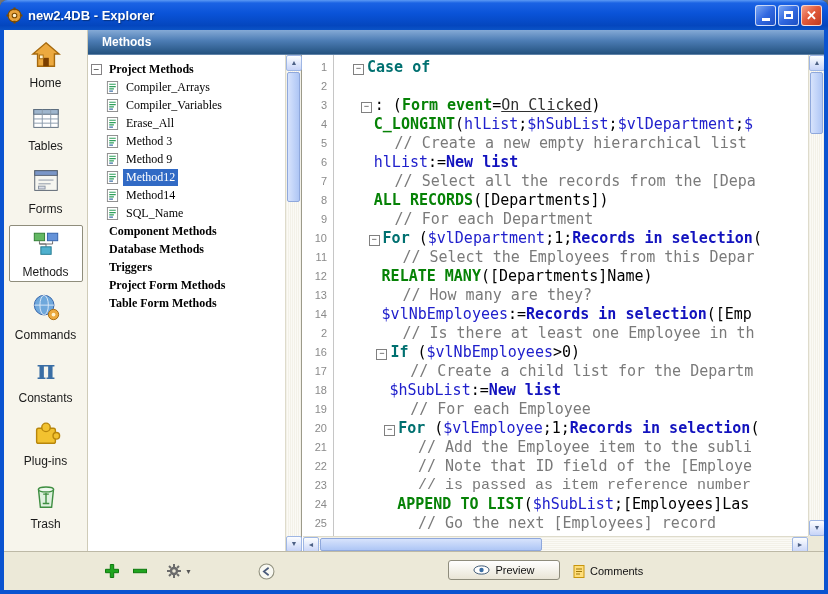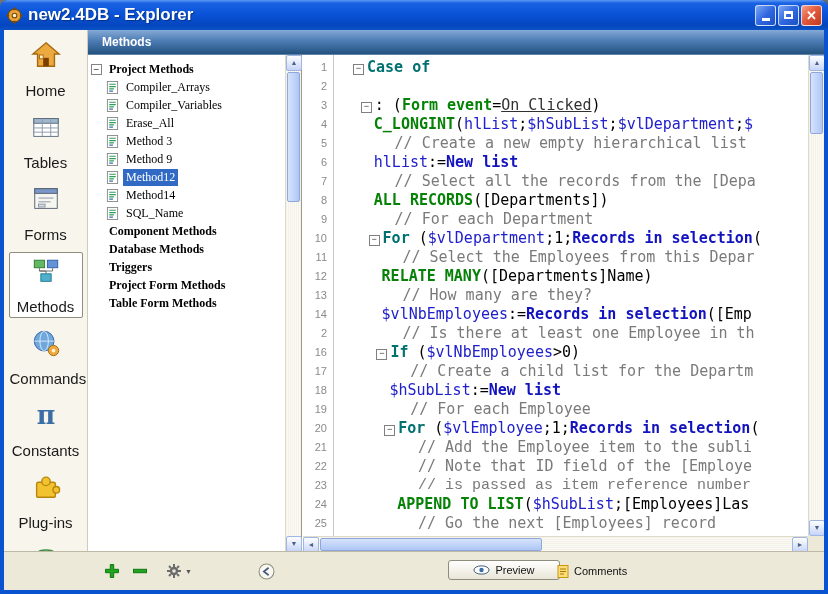--- a/index.html
+++ b/index.html
@@ -3,38 +3,38 @@
 <meta charset="utf-8">
 <style>
   html,body{margin:0;padding:0;background:#777;font-family:"Liberation Sans",sans-serif;}
   .window{position:relative;width:828px;height:594px;background:#0A53D0;border-radius:8px 8px 0 0;overflow:hidden;box-shadow:2px 2px 6px rgba(0,0,0,.5);}
 
   
   .titlebar{position:absolute;left:0;top:0;right:0;height:30px;
     background:linear-gradient(180deg,#5C9AF4 0%,#1B63E4 10%,#0A53D8 45%,#0446BE 85%,#0B53C6 100%);
     display:flex;align-items:center;padding:0 6px;box-sizing:border-box;}
   .title-icon{width:17px;height:17px;margin-right:5px;flex:0 0 auto;}
-  .title-text{color:#fff;font-weight:bold;font-size:17px;text-shadow:1px 1px 1px #063383;flex:1;white-space:nowrap;}
+  .title-text{color:#fff;font-weight:bold;font-size:13px;text-shadow:1px 1px 1px #063383;flex:1;white-space:nowrap;}
   .win-controls{display:flex;gap:2px;}
   .win-btn{width:21px;height:21px;border-radius:3px;border:1px solid rgba(255,255,255,.75);
     display:flex;align-items:center;justify-content:center;color:#fff;font-size:11px;font-weight:bold;box-sizing:border-box;}
   .win-btn.minmax{background:linear-gradient(135deg,#7CA8F4 0%,#3168E0 50%,#1C4FC4 100%);}
   .win-btn.close{background:linear-gradient(135deg,#F4A088 0%,#E25B3C 45%,#C03A20 100%);font-size:13px;}
   .glyph-min{width:8px;height:3px;background:#fff;margin-top:9px;}
   .glyph-max{width:9px;height:8px;border:2px solid #fff;border-top-width:3px;box-sizing:border-box;}
 
   
   .bodyarea{position:absolute;left:4px;right:4px;top:30px;bottom:4px;background:#ECE9D8;overflow:hidden;}
 
   
   .sidebar{position:absolute;left:0;top:0;width:84px;bottom:38px;background:#F7F5EC;border-right:1px solid #CFCBB8;padding-top:4px;box-sizing:border-box;}
   .sb-item{width:72px;margin:2px auto 6px auto;padding:3px 0 2px 0;text-align:center;border:1px solid transparent;border-radius:2px;cursor:pointer;}
   .sb-item.sel{background:#FFFFFF;border:1px solid #8F8D7C;}
   .sb-icon{width:30px;height:30px;margin:0 auto;display:block;}
-  .sb-label{font-size:15px;color:#1a1a1a;margin-top:12px;}
+  .sb-label{font-size:12px;color:#1a1a1a;margin-top:6px;}
 
   
   .main-header{position:absolute;left:84px;right:0;top:0;height:24px;
     background:linear-gradient(180deg,#85AAD6 0%,#4C7CB4 45%,#24527F 100%);
     color:#fff;font-weight:bold;font-size:12px;line-height:24px;padding-left:14px;box-sizing:border-box;}
 
   .content{position:absolute;left:84px;right:0;top:24px;bottom:38px;background:#fff;border-top:1px solid #5F82A8;box-sizing:border-box;}
 
   
   .tree-panel{position:absolute;left:0;top:0;width:214px;bottom:0;background:#fff;border-right:1px solid #9C9A8A;box-sizing:border-box;}
@@ -392,21 +392,21 @@
       </div>
       <div class="preview-btn" style="left:444px;">
         <span class="tb-icon" style="width:17px;height:10px;">
           <svg viewBox="0 0 18 10" width="17" height="10">
               <ellipse cx="9" cy="5" rx="8" ry="4.4" fill="#fff" stroke="#33506E"></ellipse>
               <circle cx="9" cy="5" r="2.3" fill="#3A6EA5"></circle>
             </svg>
         </span>
         <span>Preview</span>
       </div>
-      <div class="tb-abs comments-ctl" style="left:552px;">
+      <div class="tb-abs comments-ctl" style="left:568px;">
         <span class="tb-icon" style="width:14px;height:15px;">
           <svg viewBox="0 0 14 15" width="14" height="15">
               <rect x="2" y="1.5" width="10" height="12" fill="#FFDE7A" stroke="#C8960C"></rect>
               <path d="M4 5 h6 M4 7.5 h6 M4 10 h4" stroke="#A07808" stroke-width="1"></path>
             </svg>
         </span>
         <span>Comments</span>
       </div>
     </div>
 

